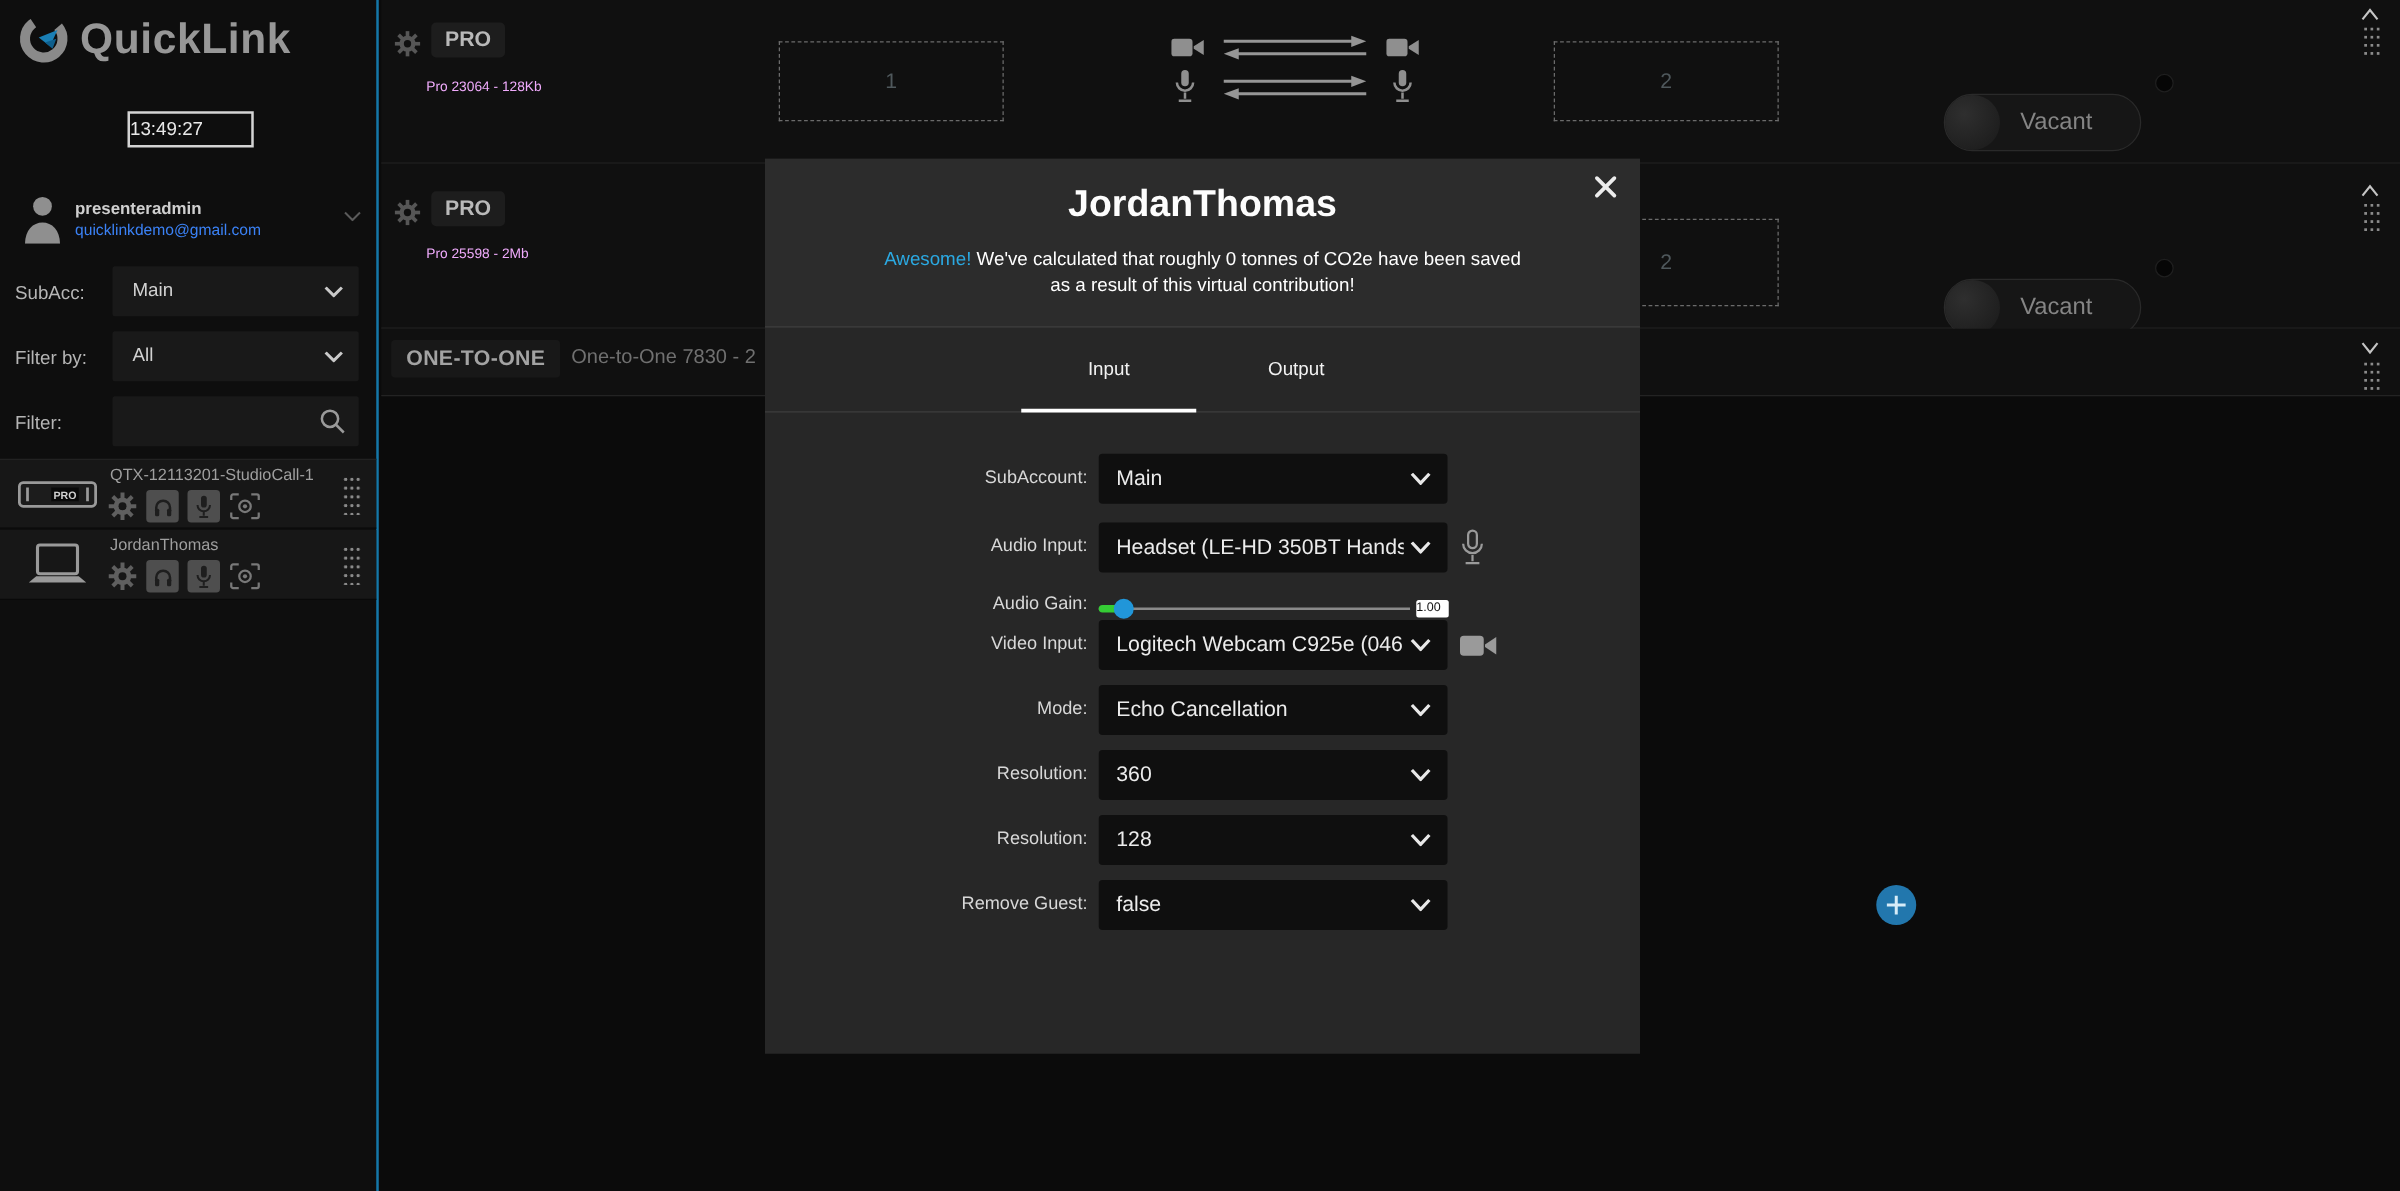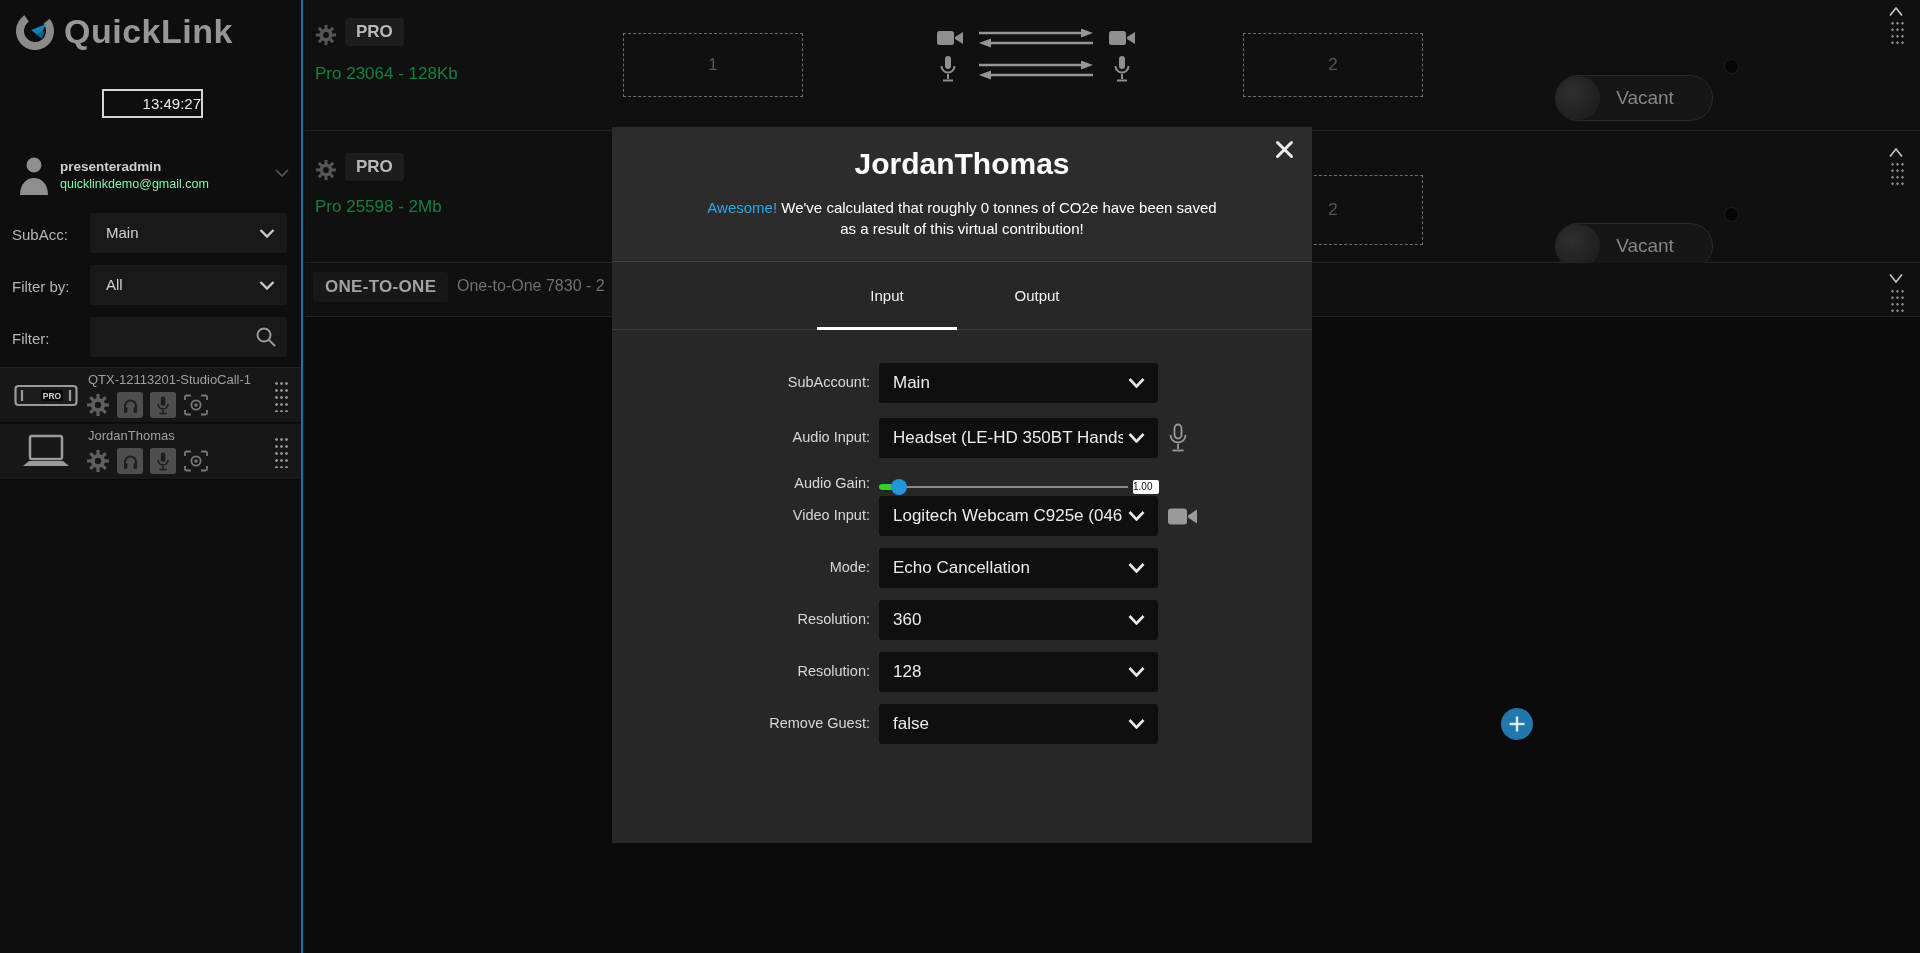--- a/index.html
+++ b/index.html
@@ -11,26 +11,26 @@
   body{width:1920px;height:953px;background:#0b0b0b;position:relative;overflow:hidden;
        font-family:"Liberation Sans",sans-serif;color:#ccc;}
   svg{display:block}
 
   
   .sidebar{position:absolute;left:0;top:0;width:303px;height:953px;background:#0e0e0e;
            border-right:2px solid var(--sidebar-border);}
   .logo{position:absolute;left:12px;top:8px;display:flex;align-items:center;gap:4px;}
   .logo-text{font-size:34px;font-weight:bold;color:#979797;letter-spacing:.5px;}
   .clock{position:absolute;left:102px;top:89px;width:101px;height:29px;border:2px solid #d4d4d4;
-         border-radius:0;display:flex;align-items:center;justify-content:flex-end;
+         border-radius:0;display:flex;align-items:center;justify-content:flex-start;
          font-size:15px;color:#e9e9e9;}
   .account{position:absolute;left:0;top:153px;width:303px;height:48px;}
   .avatar{position:absolute;left:18px;top:2px;}
   .acc-name{position:absolute;left:60px;top:6px;font-size:13.5px;font-weight:bold;color:#cfcfcf;}
-  .acc-email{position:absolute;left:60px;top:24px;font-size:12.5px;color:#86efac;text-align:center;}
+  .acc-email{position:absolute;left:60px;top:24px;font-size:12.5px;color:#3b82f6;text-align:center;}
   .acc-chev{position:absolute;right:14px;top:16px;}
   .side-label{position:absolute;left:12px;font-size:15px;color:#b5b5b5;}
   .side-box{position:absolute;left:90px;width:197px;height:40px;background:#191919;border-radius:2px;}
   .side-box .val{position:absolute;left:16px;top:0;line-height:40px;font-size:15px;color:#d2d2d2;}
   .side-box .chev{position:absolute;right:12px;top:16px;}
   .search-box input{position:absolute;left:10px;top:4px;width:150px;height:32px;background:transparent;
         border:none;outline:none;color:#ddd;font-size:15px;font-family:inherit;}
   .search-box .mag{position:absolute;right:10px;top:9px;}
 
   .device-item{position:absolute;left:0;width:301px;height:56px;background:#171717;
@@ -47,21 +47,21 @@
       background-size:5px 7px;}
 
   
   .row{position:absolute;left:305px;right:0;background:#101010;border-bottom:1px solid #232323;}
   #row1{top:0;height:131px;}
   #row2{top:131px;height:132px;}
   #row3{top:263px;height:54px;}
   .gear-pos{position:absolute;}
   .pro-badge{position:absolute;background:#1d1d1d;color:#b9b9b9;font-weight:bold;font-size:17px;
              padding:4px 11px;border-radius:4px;}
-  .row-title{position:absolute;font-size:17px;color:#15803d;white-space:nowrap;}
+  .row-title{position:absolute;font-size:11px;color:#f0abfc;white-space:nowrap;margin-left:26px;}
   .oto-badge{position:absolute;background:#181818;color:#a3a3a3;font-weight:bold;font-size:17px;
              padding:5px 12px;border-radius:3px;letter-spacing:.3px;}
   .oto-title{position:absolute;font-size:16px;color:#707070;white-space:nowrap;}
   .slot{position:absolute;border:1px dashed #6b6b6b;display:flex;align-items:center;
         justify-content:center;font-size:17px;color:#4f585c;}
   .vacant{position:absolute;width:158px;height:46px;border-radius:23px;background:#161616;
           border:1px solid #2a2a2a;margin-top:32px;}
   .vacant .knob{position:absolute;left:0;top:0;width:44px;height:44px;border-radius:50%;
           background:radial-gradient(circle at 35% 35%,#2f2f2f,#191919);}
   .vacant .vlabel{position:absolute;left:0;top:0;width:100%;text-align:center;line-height:44px;

